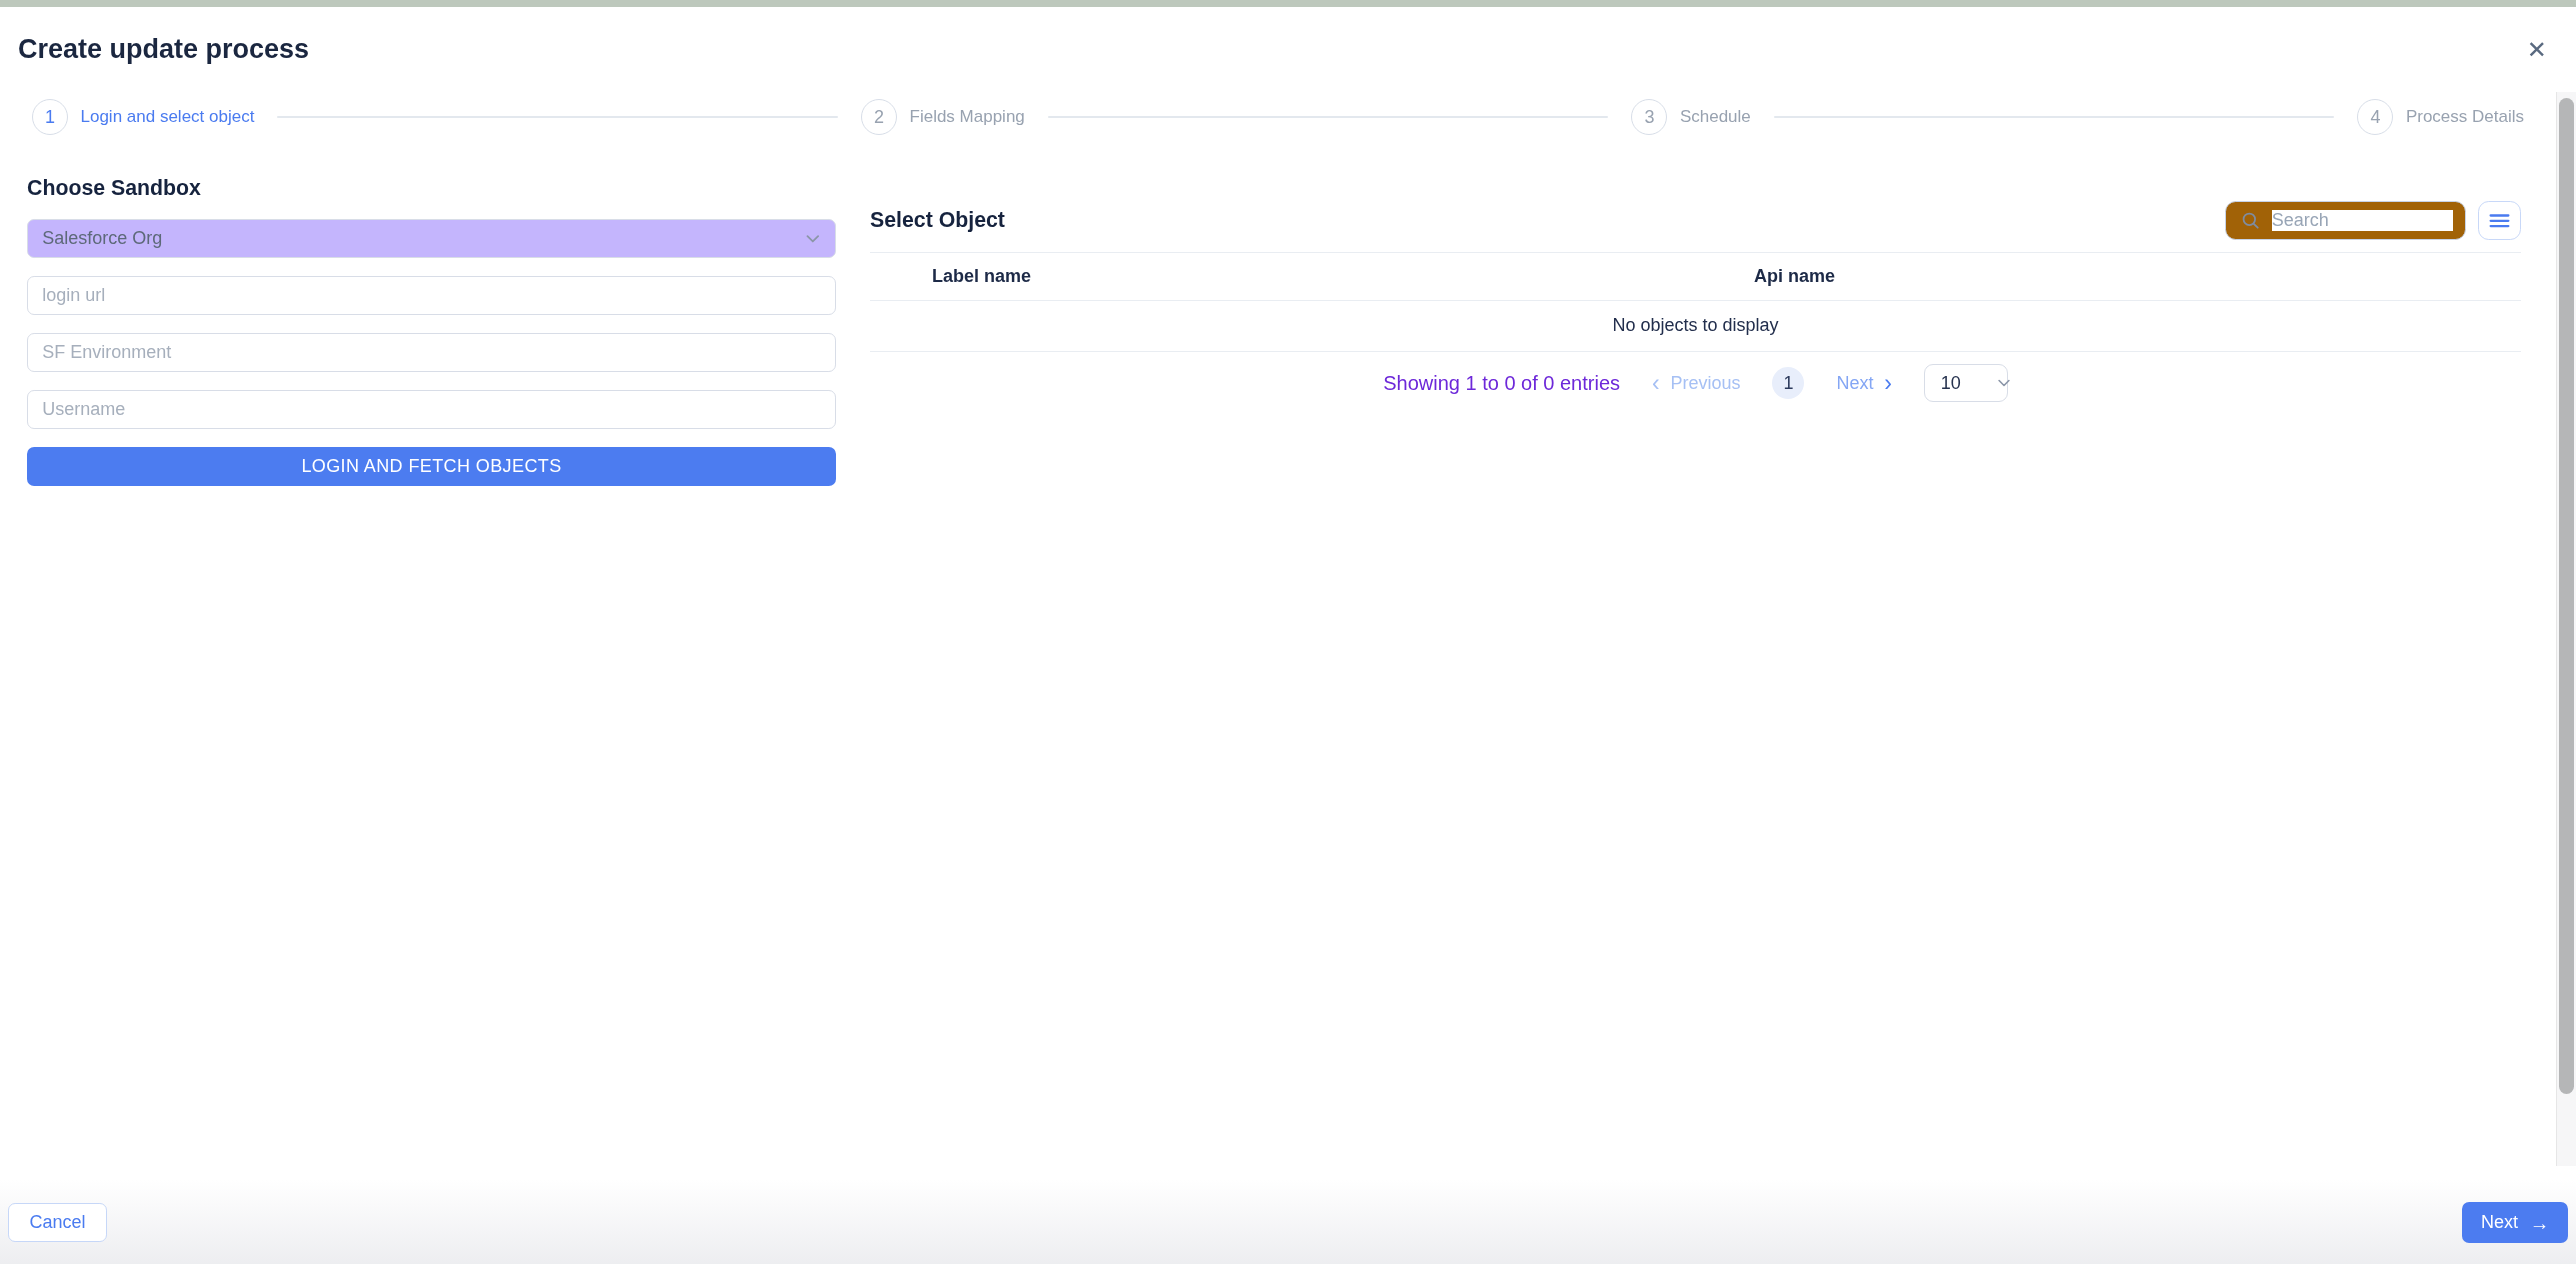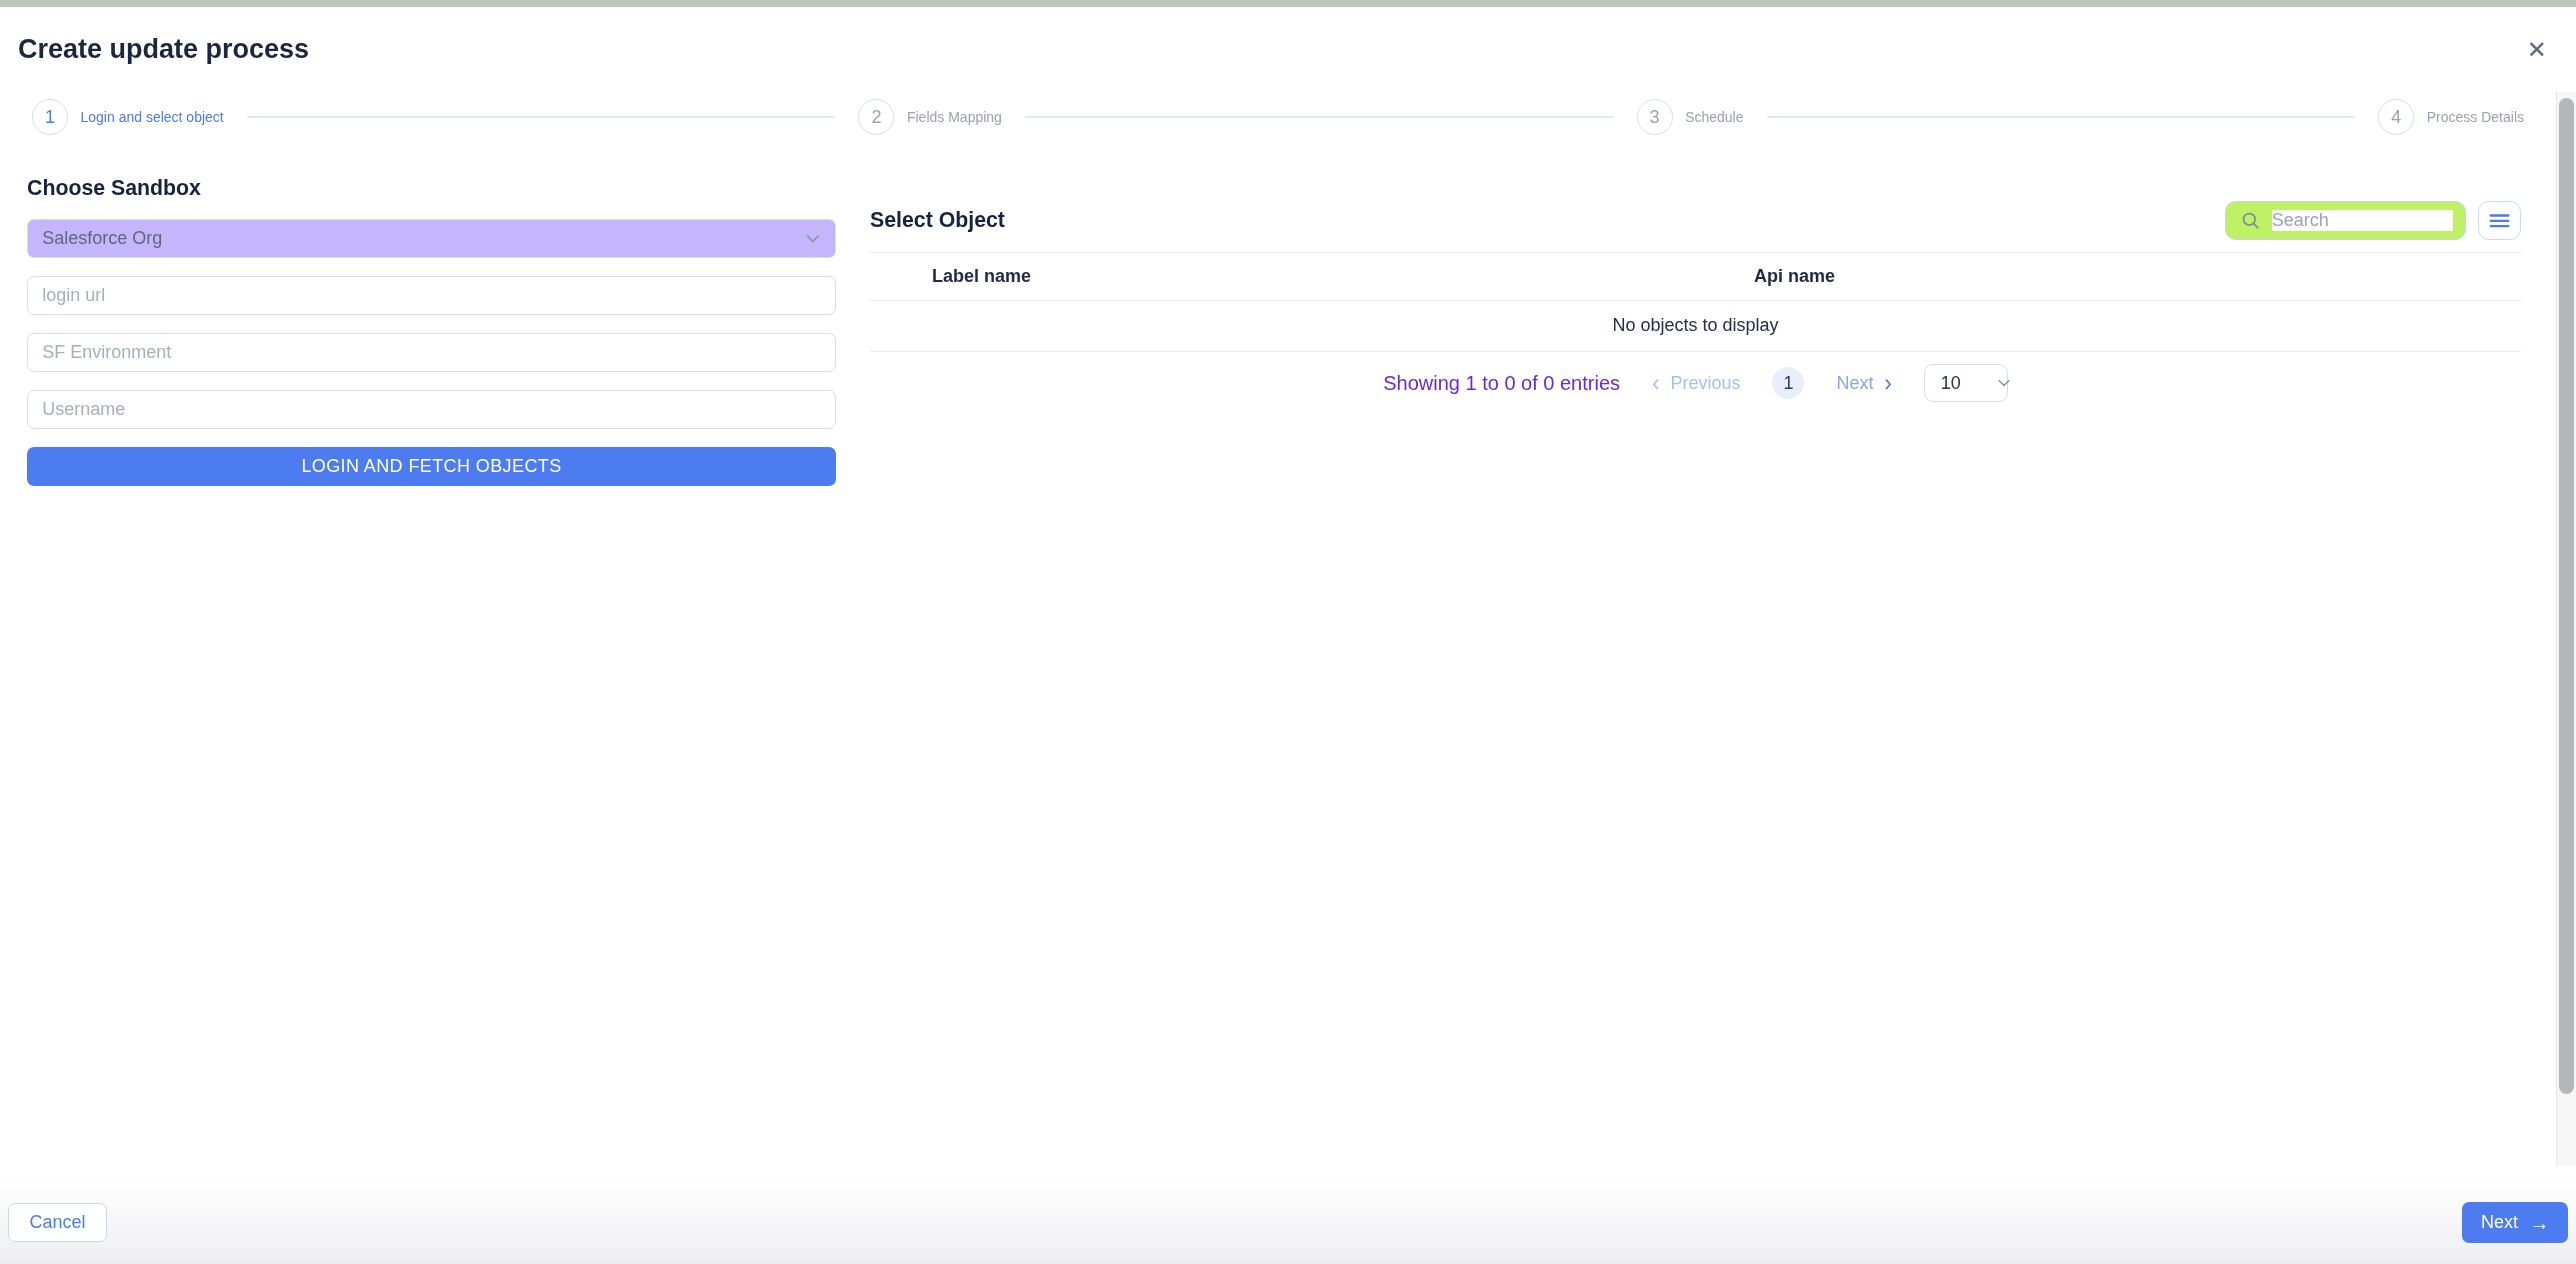--- a/index.html
+++ b/index.html
@@ -13,21 +13,21 @@
   
   .dlg-title { position:absolute; left:18px; top:34px; font-size:27px; font-weight:700; color:#1b2740; }
   .dlg-close { position:absolute; right:19.6px; top:30px; width:39px; height:39px; display:flex; align-items:center; justify-content:center;
                font-size:24px; color:#5a6a80; cursor:pointer; background:none; border:none; }
 
   
   .stepper { position:absolute; left:32px; top:99px; width:2492px; height:36px; display:flex; align-items:center; }
   .step { display:flex; align-items:center; flex:0 0 auto; cursor:pointer; }
   .step .circle { width:36px; height:36px; border:1.8px solid #d8dee8; border-radius:50%; background:#fff;
                   display:flex; align-items:center; justify-content:center; font-size:18px; color:#98a2b0; }
-  .step .slabel { margin-left:12.5px; font-size:14px; color:#98a2b0; white-space:nowrap; }
+  .step .slabel { margin-left:12.5px; font-size:17px; color:#98a2b0; white-space:nowrap; }
   .step.active .circle { color:#4a7bf0; }
   .step.active .slabel { color:#4a7bf0; }
   .connector { flex:1 1 auto; height:1.8px; background:#e3e8ee; margin:0 23px; border-radius:0.9px; }
 
   
   .left-panel { position:absolute; left:27px; top:176px; width:809px; }
   .left-panel h2 { font-size:21.3px; font-weight:600; color:#16233e; line-height:25px; }
   .field { width:100%; height:39px; margin-top:18px; border:0.9px solid #d8dde7; border-radius:7.1px; background:#fff;
            font-size:18px; color:#3a4556; padding:0 14.2px; outline:none; display:block;
            font-family:"Liberation Sans","DejaVu Sans",sans-serif; }
@@ -37,21 +37,21 @@
   .select-box .sel-text { font-size:18px; color:#5d6979; }
   .primary-btn { width:100%; height:39px; margin-top:18px; background:#4c7cf0; color:#ffffff; border:none; border-radius:7.1px;
                  font-size:18px; font-weight:500; letter-spacing:0.4px; cursor:pointer;
                  font-family:"Liberation Sans","DejaVu Sans",sans-serif; }
 
   
   .right-panel { position:absolute; left:870px; top:189px; width:1651px; }
   .panel-head { height:63px; display:flex; align-items:center; justify-content:space-between; }
   .panel-head h2 { font-size:21.3px; font-weight:600; color:#16233e; }
   .head-tools { display:flex; align-items:center; gap:11.6px; }
-  .search-box { width:241px; height:39px; border:0.9px solid #c7d3e8; border-radius:10.7px; background:#bef264;
+  .search-box { width:241px; height:39px; border:0.9px solid #c7d3e8; border-radius:10.7px; background:#a16207;
                 display:flex; align-items:center; padding:0 12.5px 0 13.3px; }
   .search-box input { border:none; outline:none; flex:1; font-size:18px; color:#3a4556; margin-left:10.7px; min-width:0;
                       font-family:"Liberation Sans","DejaVu Sans",sans-serif; }
   .search-box input::placeholder { color:#98a5b6; opacity:1; }
   .menu-btn { width:43px; height:39px; border:0.9px solid #c8d8f8; border-radius:10.7px; background:#fff;
               display:flex; align-items:center; justify-content:center; cursor:pointer; }
 
   .divider { height:0.9px; background:#e9edf2; width:100%; }
 
   .thead { position:relative; height:47px; }

